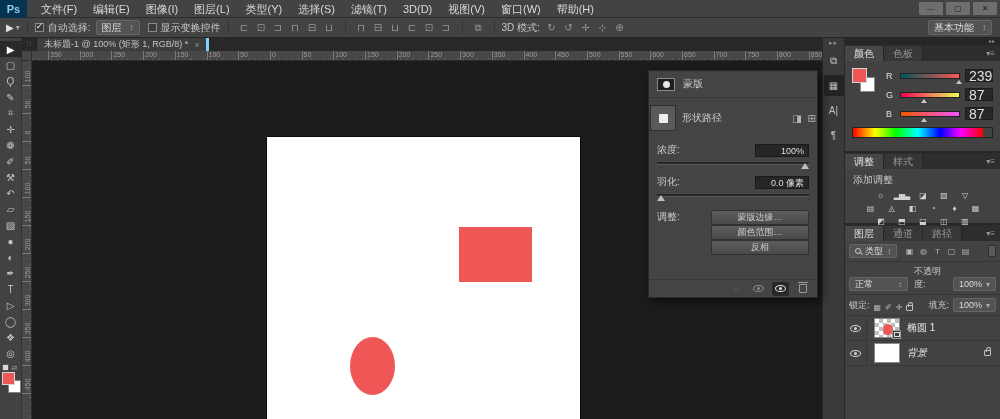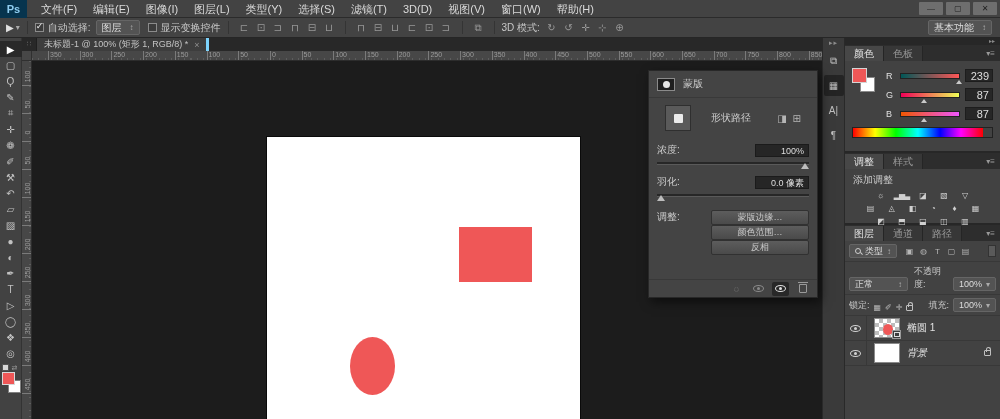--- a/index.html
+++ b/index.html
@@ -81,21 +81,21 @@
   
   .props-panel{position:absolute;left:648px;top:70px;width:170px;height:228px;background:#444444;
                border:1px solid #282828;box-shadow:3px 4px 10px rgba(0,0,0,.55);z-index:25;font-size:10px}
   .props-title{height:16px;background:#3a3a3a;border-bottom:1px solid #2d2d2d;display:flex;
                align-items:center;padding:0 6px;color:#cfcfcf;font-size:10px}
   .props-title-icons{margin-left:auto;color:#999;font-size:8px;letter-spacing:2px}
   .props-row1{display:flex;align-items:center;gap:8px;padding:6px 8px;border-bottom:1px solid #393939}
   .mask-icon{width:18px;height:13px;background:#1f1f1f;border:1px solid #8a8a8a;display:flex;
              align-items:center;justify-content:center;flex:none}
   .mask-icon::after{content:"";width:7px;height:7px;background:#e6e6e6;border-radius:50%}
-  .props-row2{display:flex;align-items:center;gap:20px;padding:7px 16px}
+  .props-row2{display:flex;align-items:center;gap:6px;padding:7px 1px}
   .shape-thumb{width:26px;height:26px;background:#5a5a5a;border:1px solid #2f2f2f;display:flex;
                align-items:center;justify-content:center;flex:none}
   .shape-thumb::after{content:"";width:9px;height:9px;background:#ececec;border-radius:1px}
   .props-row2-icons{margin-left:auto;display:flex;gap:6px;color:#b5b5b5;font-size:10px}
   .slider-row{padding:5px 8px 1px}
   .slider-head{display:flex;align-items:center;justify-content:space-between}
   .value-box{background:#262626;border:1px solid #1b1b1b;min-width:54px;height:13px;line-height:12px;
              text-align:right;padding:0 4px;color:#dedede;font-size:9px}
   .slider-track{position:relative;height:9px;margin-top:3px}
   .slider-track::before{content:"";position:absolute;left:0;right:0;top:2px;height:2px;background:#272727;
@@ -141,22 +141,22 @@
   .color-content{display:flex;gap:9px;padding:7px 7px 2px}
   .swatch-pair{position:relative;width:25px;height:26px;flex:none}
   .cp-fg{position:absolute;left:0;top:0;width:15px;height:15px;background:#ef5757;border:1px solid #d4d4d4;z-index:2}
   .cp-bg{position:absolute;left:8px;top:9px;width:15px;height:15px;background:#fff;border:1px solid #8a8a8a}
   .channels{flex:1;display:flex;flex-direction:column;gap:6px;padding-top:1px}
   .chan{display:flex;align-items:center;gap:5px}
   .chan-label{width:9px;font-size:9px;color:#e0e0e0}
   .chan-track{flex:1;height:6px;border:1px solid #222;position:relative}
   .chan-thumb{position:absolute;top:6px;width:0;height:0;border-left:3px solid transparent;
               border-right:3px solid transparent;border-bottom:4px solid #c9c9c9}
-  .chan-value{width:28px;height:13px;background:#272727;border:1px solid #1d1d1d;font-size:11px;
-              color:#dedede;text-align:right;padding:0 3px;line-height:12px}
+  .chan-value{width:28px;height:13px;background:#272727;border:1px solid #1d1d1d;font-size:14px;
+              color:#dedede;padding:0 3px;line-height:12px}
   .spectrum{height:11px;margin:5px 7px 7px;display:flex;border:1px solid #222}
   .spectrum-bar{flex:1;background:linear-gradient(to right,#ff0000,#ffff00 17%,#00ff00 33%,#00ffff 50%,#0000ff 67%,#ff00ff 83%,#ff0000)}
   .spectrum-end{width:9px;display:flex;flex-direction:column}
   .se-white{background:#fff}.se-black{background:#000}
 
   
   .add-label{padding:4px 8px 2px;font-size:10px;color:#c9c9c9}
   .adj-rows{display:flex;flex-direction:column;gap:1px;padding:0 4px 5px}
   .adj-row{display:flex;justify-content:center;gap:3px}
   .adj-icon{width:18px;height:12px;display:flex;align-items:center;justify-content:center;

